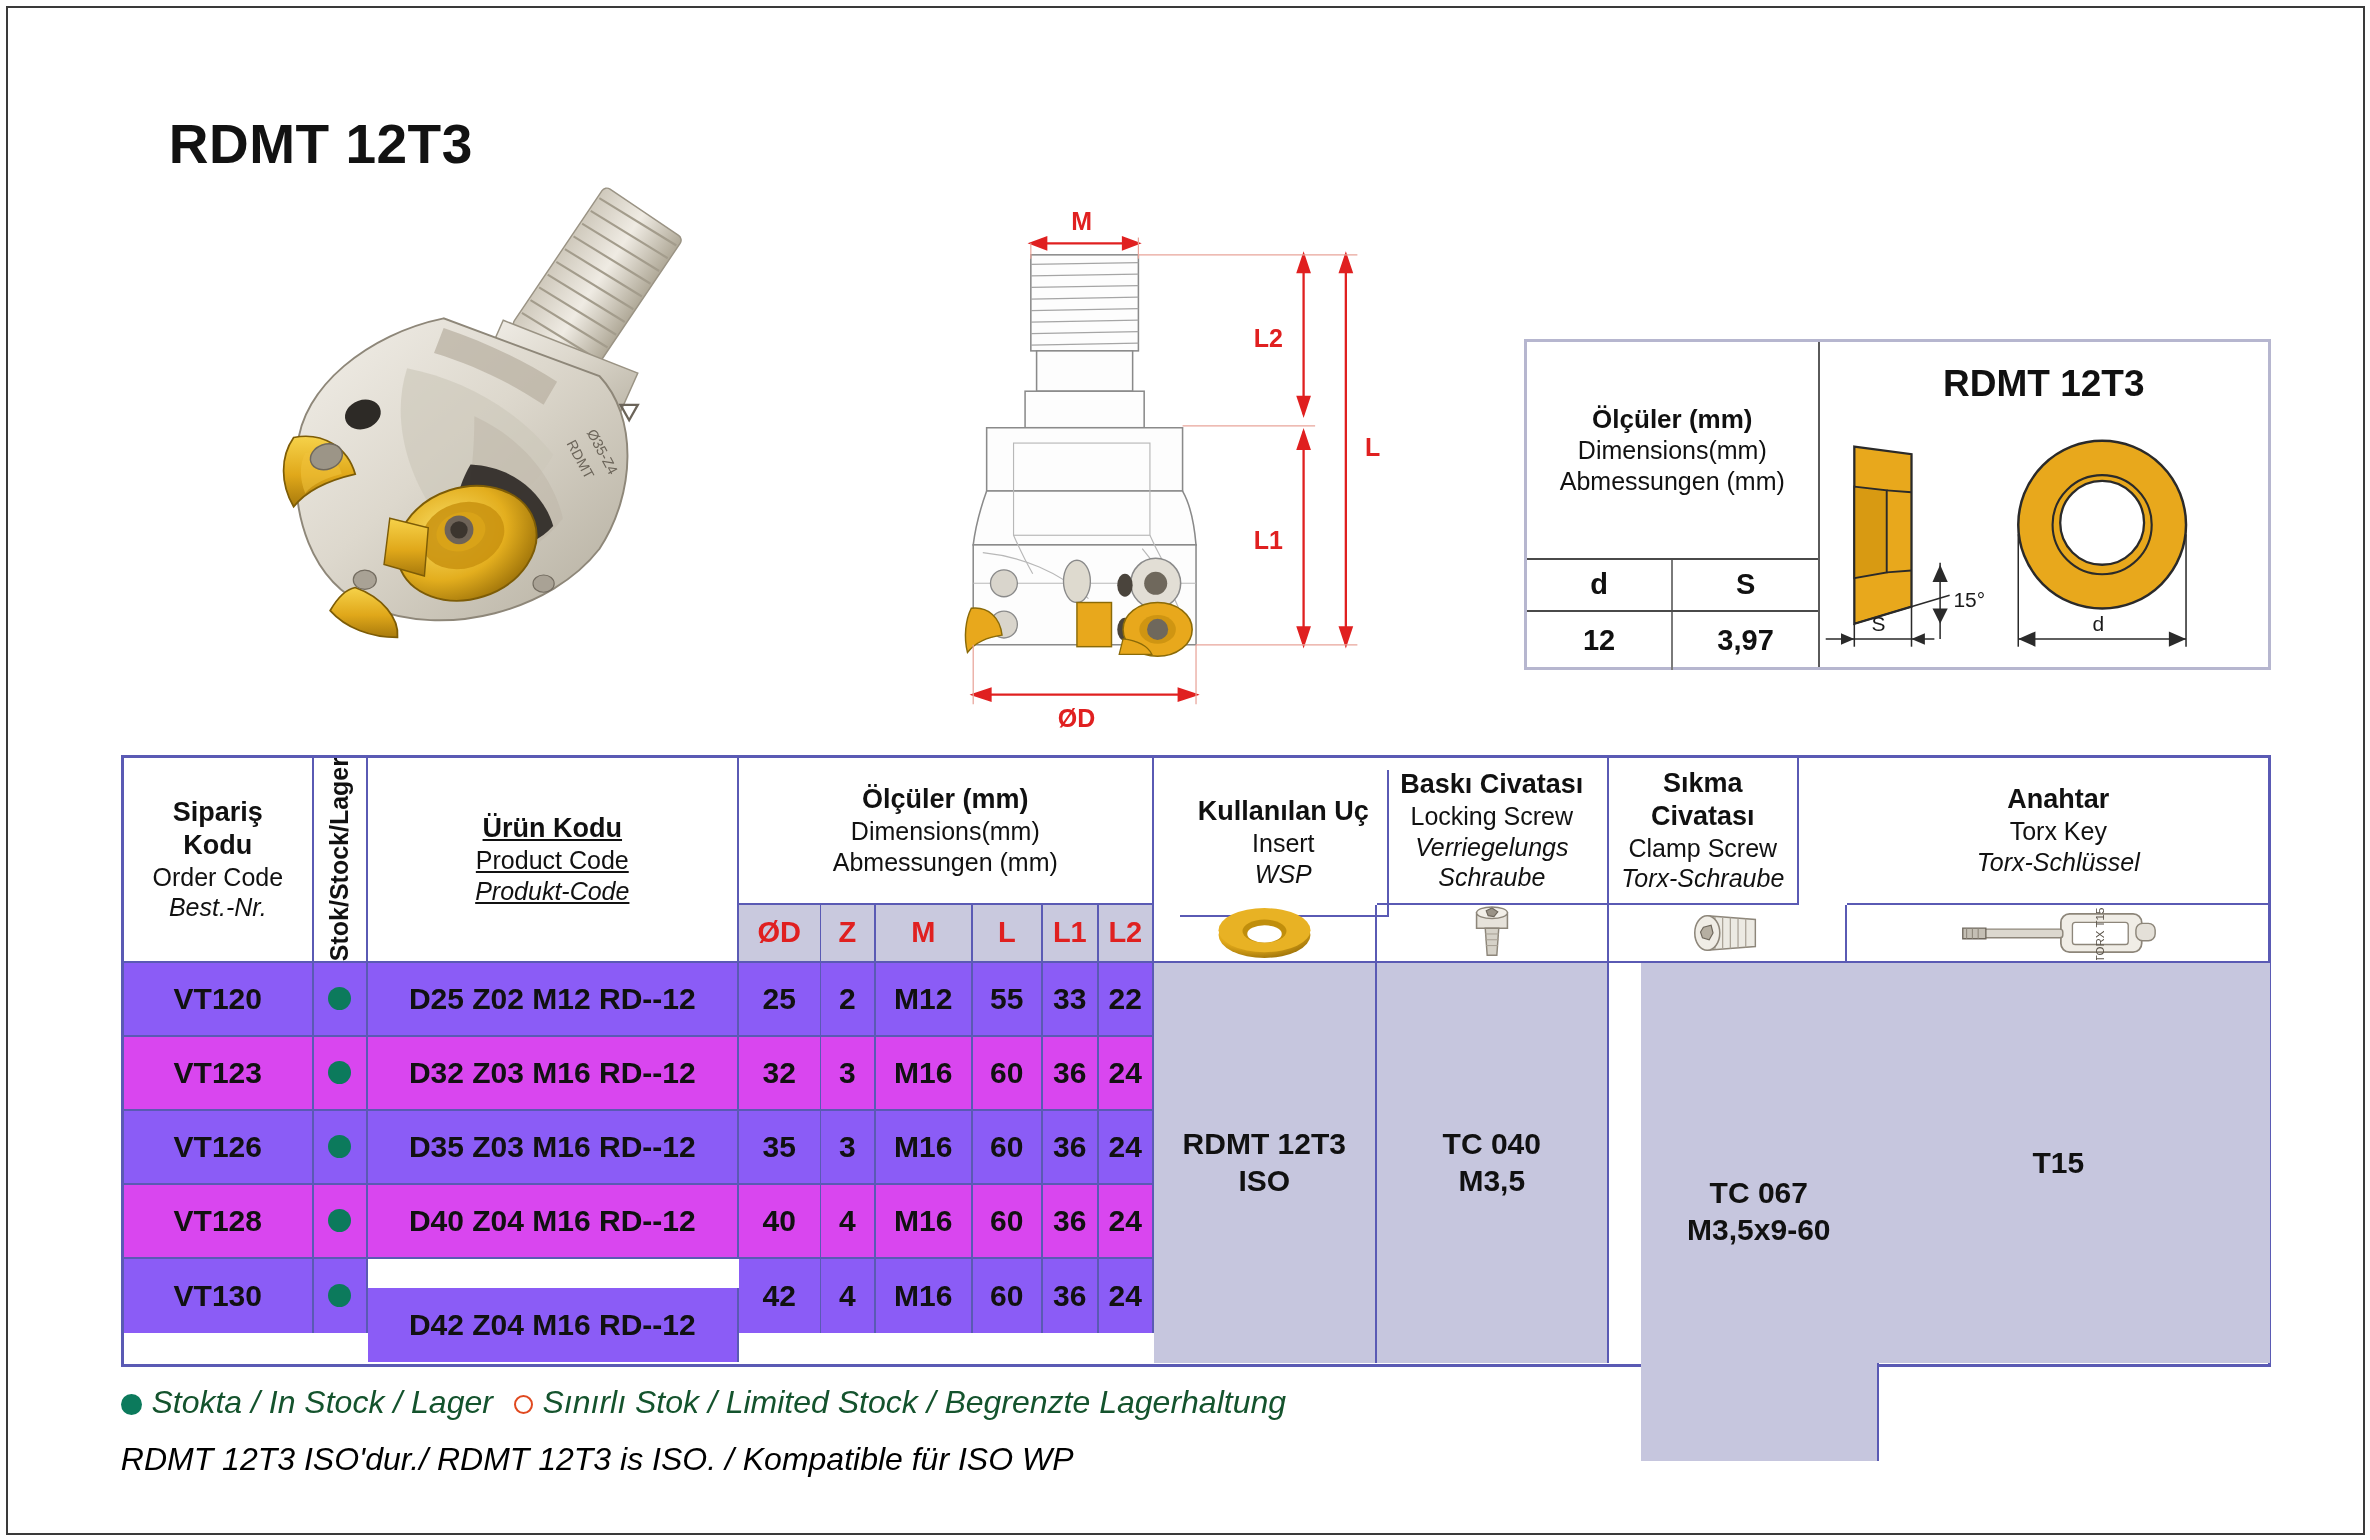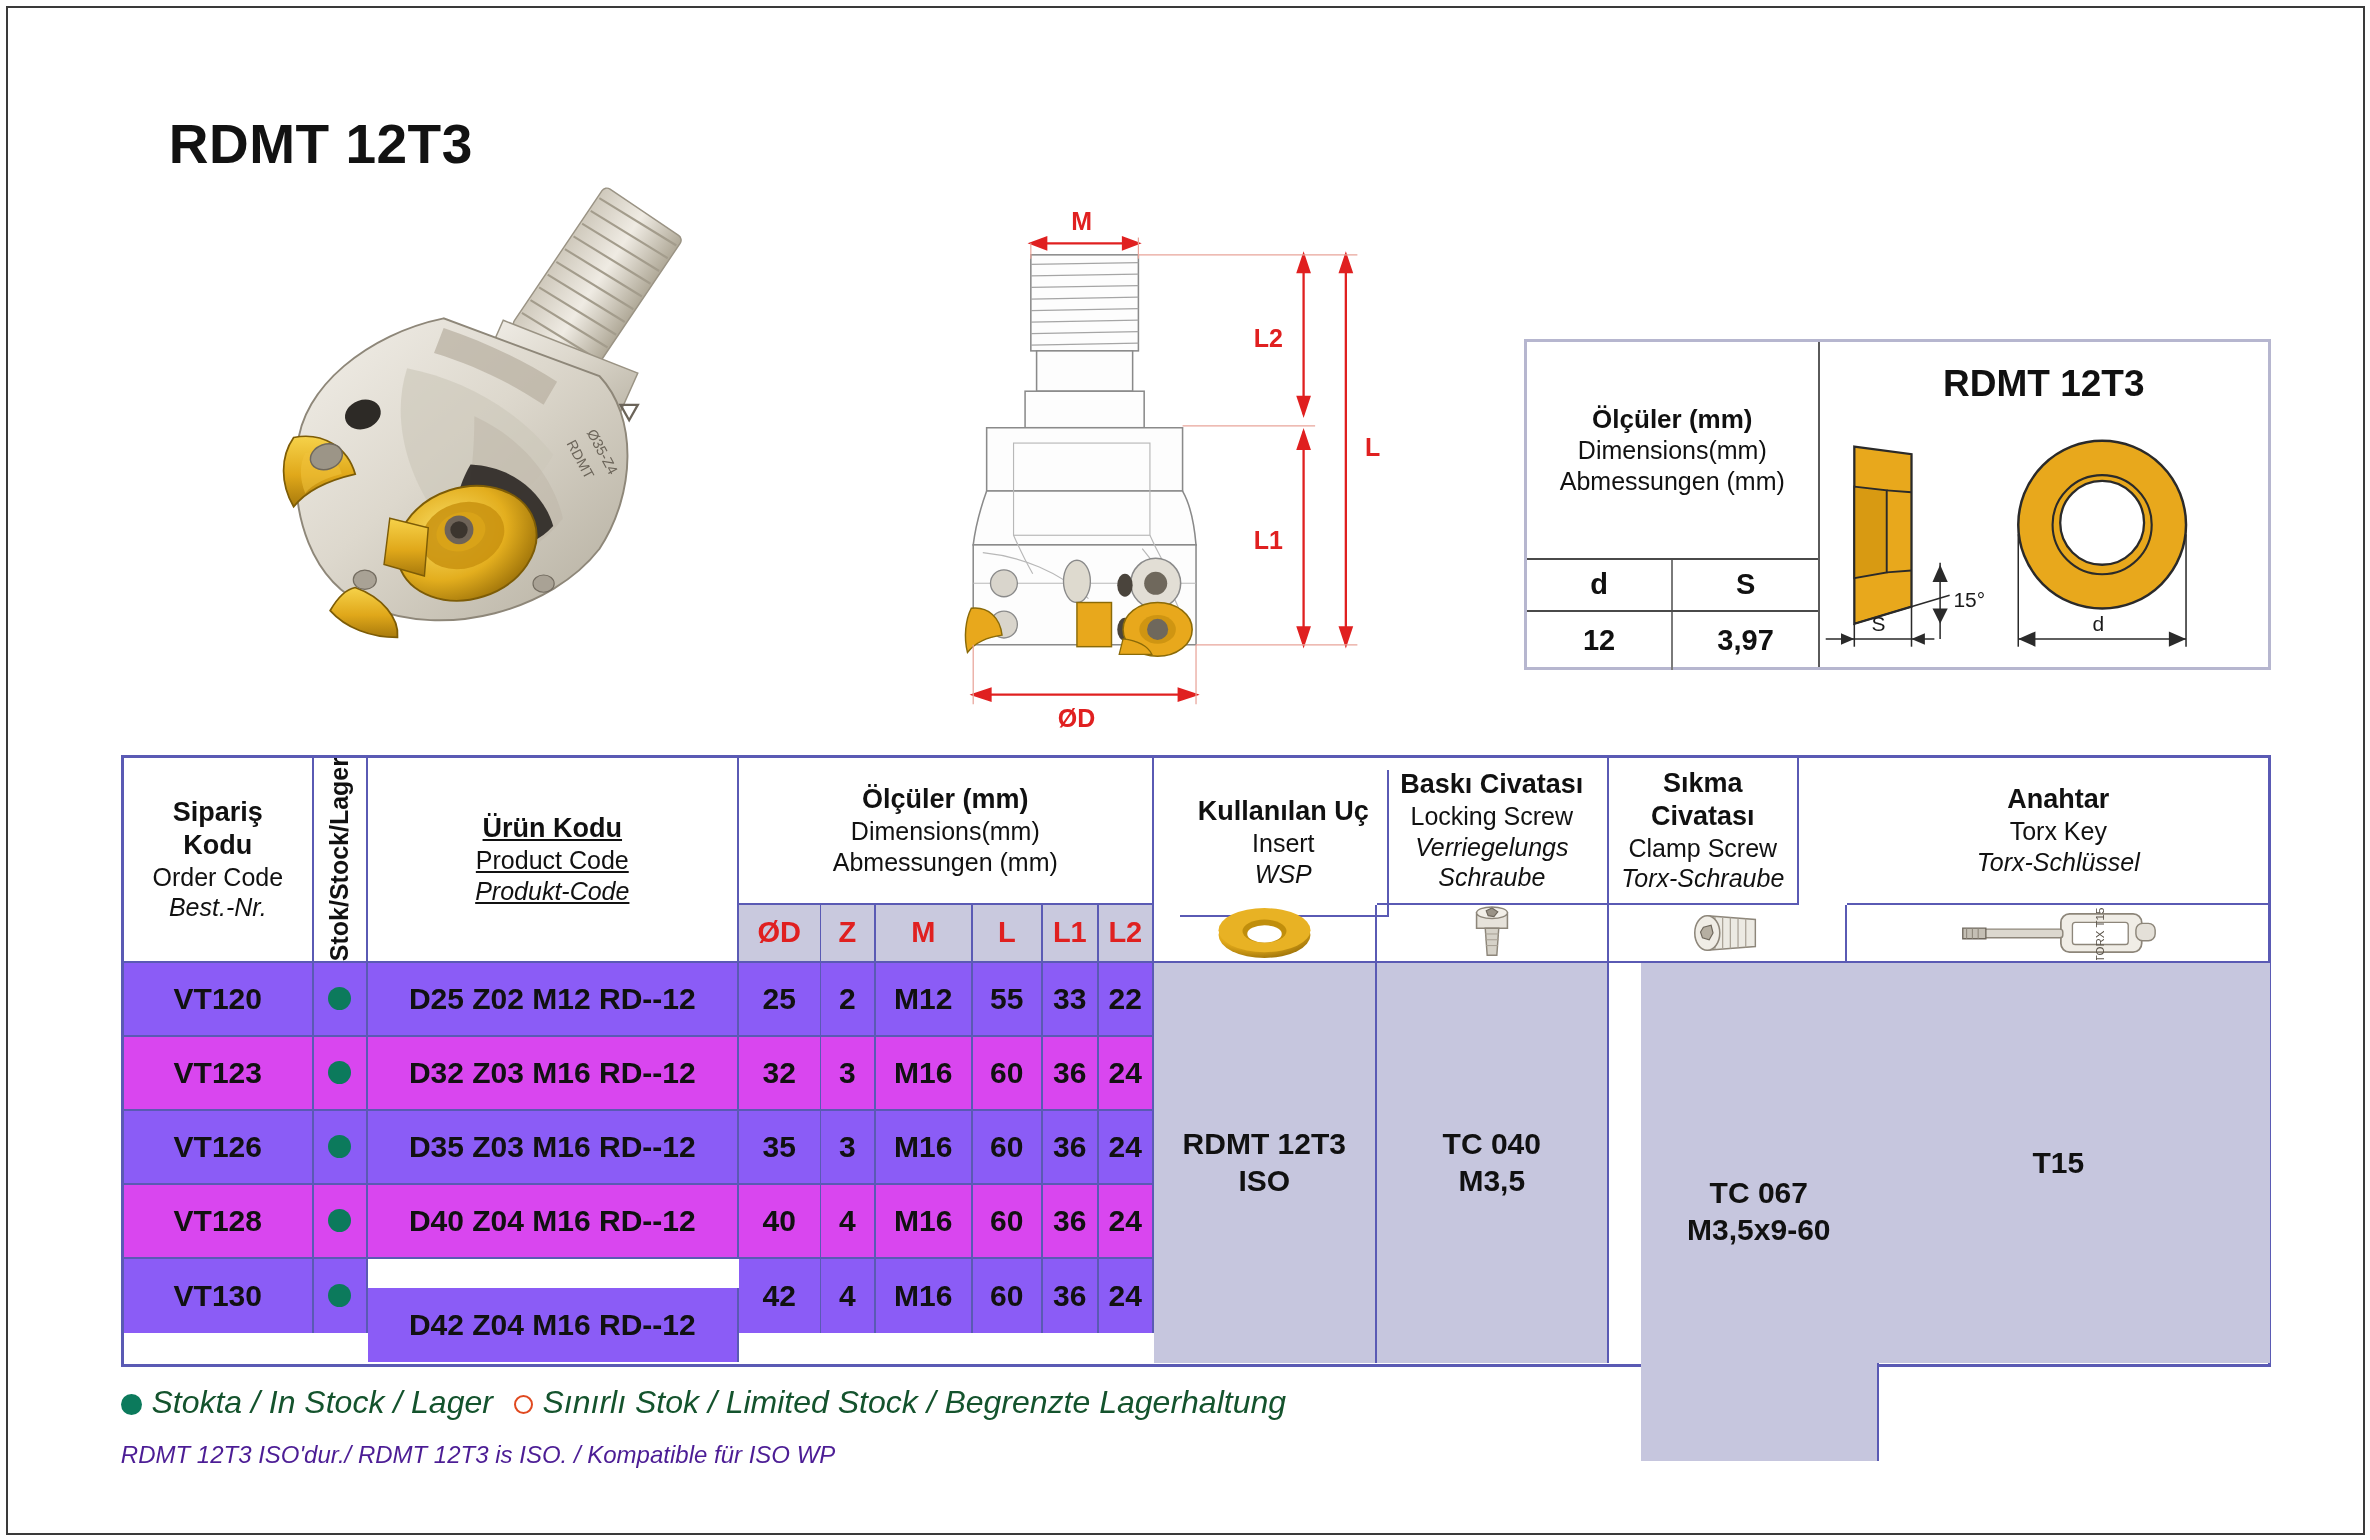--- a/index.html
+++ b/index.html
@@ -117,21 +117,21 @@
   .icon-cell svg{ display:block; }
 
   
   .legend{
     position:absolute; left:113px; top:1376px;
     font-size:32px; font-style:italic; color:#14532d;
     white-space:nowrap;
   }
   .legend2{
     position:absolute; left:113px; top:1433px;
-    font-size:24px; font-style:italic; color:#4c1d95;
+    font-size:32px; font-style:italic; color:#000000;
     white-space:nowrap;
   }
   .dot-green{
     display:inline-block; width:21px; height:21px; border-radius:50%;
     background:#0c7a5c; vertical-align:middle; margin-right:9.6px;
   }
   .dot-open{
     display:inline-block; width:19px; height:19px; border-radius:50%;
     border:2.9px solid #e0491f; vertical-align:middle; margin:0 9.6px 0 21px;
   }

